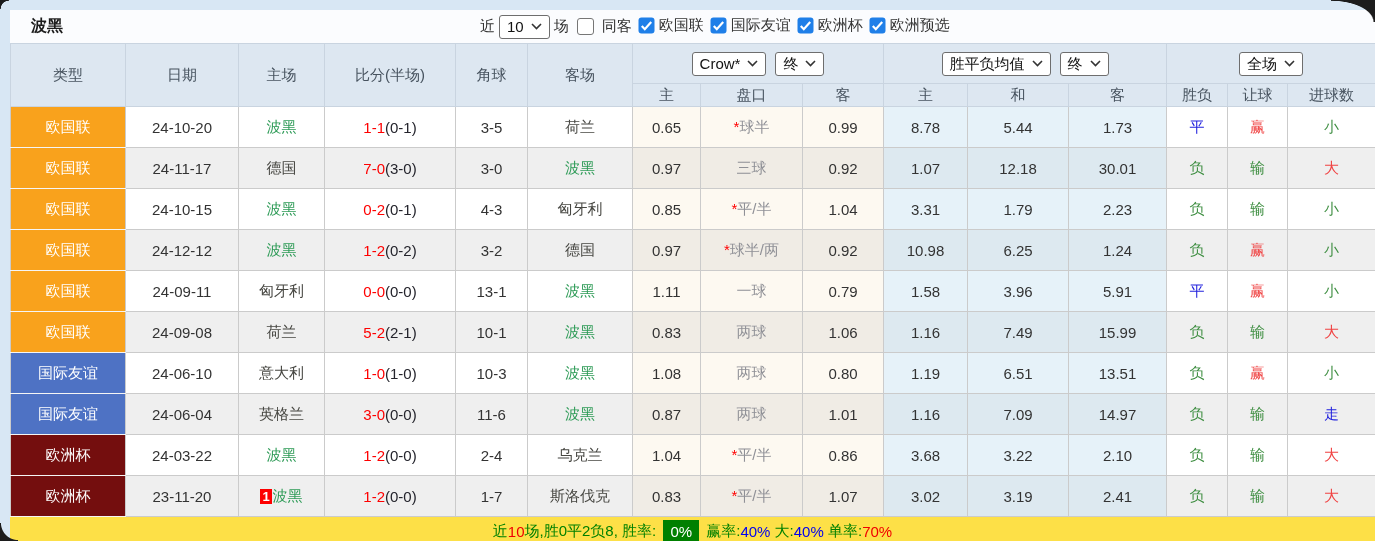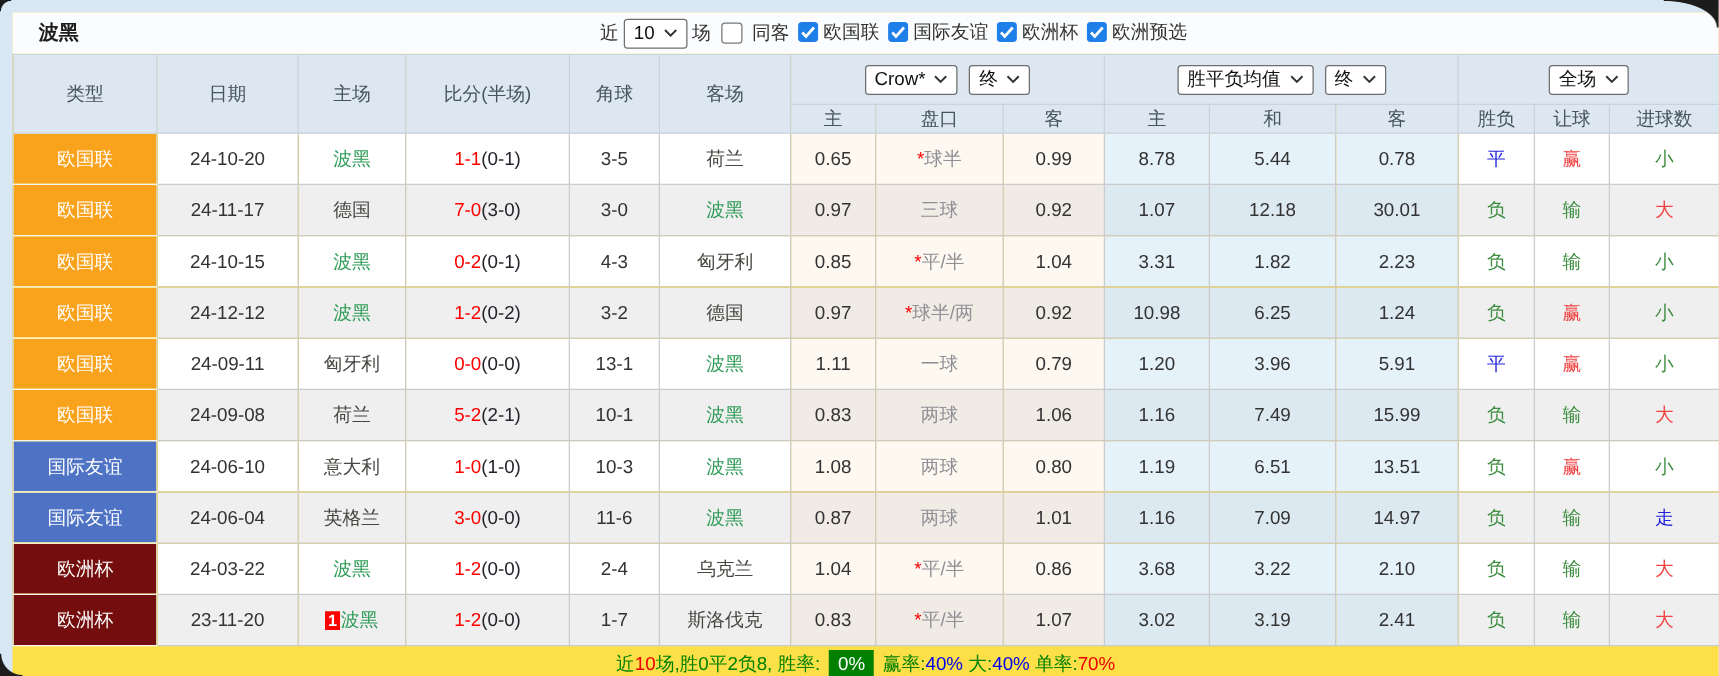--- a/index.html
+++ b/index.html
@@ -199,21 +199,21 @@
             <td>24-10-20</td>
             <td><span class="team-green">波黑</span></td>
             <td><span class="score-main">1-1</span><span class="score-half">(0-1)</span></td>
             <td>3-5</td>
             <td><span class="team-dark">荷兰</span></td>
             <td class="c-crow">0.65</td>
             <td class="c-crow"><span class="star">*</span><span class="hcp">球半</span></td>
             <td class="c-crow">0.99</td>
             <td class="c-avg">8.78</td>
             <td class="c-avg">5.44</td>
-            <td class="c-avg">0.78</td>
+            <td class="c-avg">1.73</td>
             <td><span class="t-blue">平</span></td>
             <td><span class="t-red">赢</span></td>
             <td><span class="t-green">小</span></td>
           </tr>
           <tr class="even">
             <td class="type-cell">
               <div class="type-pill type-orange">欧国联</div>
             </td>
             <td>24-11-17</td>
             <td><span class="team-dark">德国</span></td>
@@ -236,21 +236,21 @@
             </td>
             <td>24-10-15</td>
             <td><span class="team-green">波黑</span></td>
             <td><span class="score-main">0-2</span><span class="score-half">(0-1)</span></td>
             <td>4-3</td>
             <td><span class="team-dark">匈牙利</span></td>
             <td class="c-crow">0.85</td>
             <td class="c-crow"><span class="star">*</span><span class="hcp">平/半</span></td>
             <td class="c-crow">1.04</td>
             <td class="c-avg">3.31</td>
-            <td class="c-avg">1.82</td>
+            <td class="c-avg">1.79</td>
             <td class="c-avg">2.23</td>
             <td><span class="t-green">负</span></td>
             <td><span class="t-green">输</span></td>
             <td><span class="t-green">小</span></td>
           </tr>
           <tr class="even">
             <td class="type-cell">
               <div class="type-pill type-orange">欧国联</div>
             </td>
             <td>24-12-12</td>
@@ -273,21 +273,21 @@
               <div class="type-pill type-orange">欧国联</div>
             </td>
             <td>24-09-11</td>
             <td><span class="team-dark">匈牙利</span></td>
             <td><span class="score-main">0-0</span><span class="score-half">(0-0)</span></td>
             <td>13-1</td>
             <td><span class="team-green">波黑</span></td>
             <td class="c-crow">1.11</td>
             <td class="c-crow"><span class="hcp">一球</span></td>
             <td class="c-crow">0.79</td>
-            <td class="c-avg">1.20</td>
+            <td class="c-avg">1.58</td>
             <td class="c-avg">3.96</td>
             <td class="c-avg">5.91</td>
             <td><span class="t-blue">平</span></td>
             <td><span class="t-red">赢</span></td>
             <td><span class="t-green">小</span></td>
           </tr>
           <tr class="even">
             <td class="type-cell">
               <div class="type-pill type-orange">欧国联</div>
             </td>

